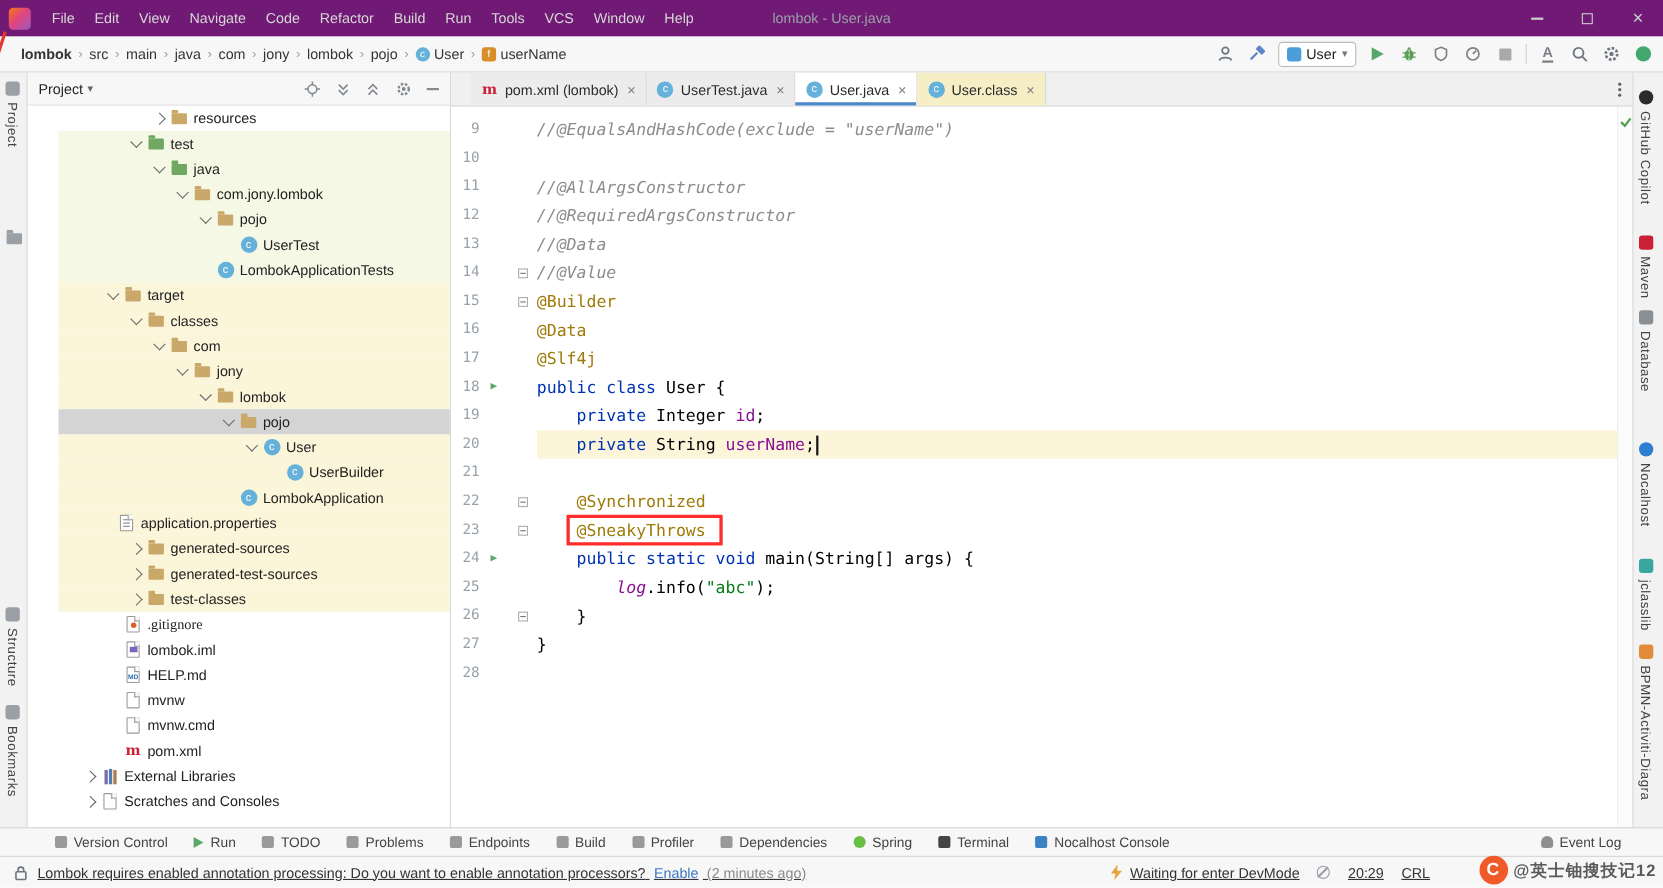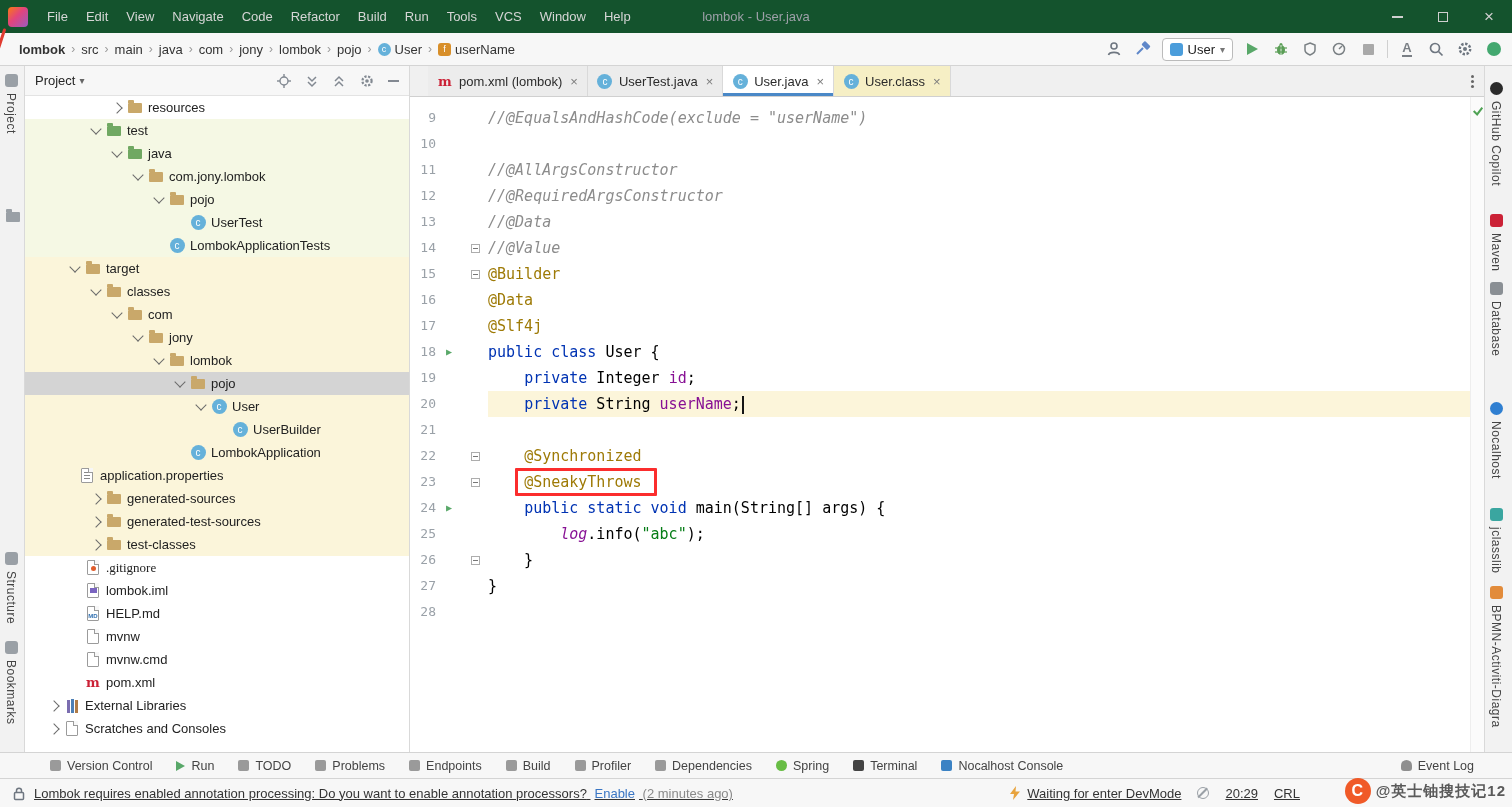--- a/index.html
+++ b/index.html
@@ -1,21 +1,21 @@
 <!DOCTYPE html>
 <html><head>
 <meta charset="utf-8">
 <style>
   * { margin:0; padding:0; box-sizing:border-box; }
   html,body { width:1512px; height:807px; overflow:hidden; background:#fff;
     font-family:"Liberation Sans", sans-serif; }
   .app { position:relative; width:1512px; height:807px; display:flex; flex-direction:column; }
 
   
-  .titlebar { flex:0 0 33px; background:#14532d; display:flex; align-items:center;
+  .titlebar { flex:0 0 33px; background:#701a75; display:flex; align-items:center;
     color:#d6d6d6; font-size:13px; position:relative; }
   .logo { width:20px; height:20px; border-radius:4px; margin:0 10px 0 8px;
     background:linear-gradient(135deg,#f97a12,#e2447d 45%,#9a5cc0); }
   .menus { display:flex; }
   .menus .menu-item { padding:0 9px; cursor:default; }
   .win-title { position:absolute; left:50%; transform:translateX(-50%); color:#9da0a8; }
   .win-controls { margin-left:auto; display:flex; }
   .wc { width:46px; height:33px; display:flex; align-items:center; justify-content:center; color:#cfcfcf; }
   .wc-min-bar { width:11px; height:2px; background:#cfcfcf; }
   .wc-max-box { width:10px; height:10px; border:1.5px solid #cfcfcf; }
@@ -67,21 +67,21 @@
   
   .project-panel { flex:0 0 385px; border-right:1px solid #d9d9d9; display:flex;
     flex-direction:column; background:#fff; min-height:0; }
   .pp-header { flex:0 0 30px; display:flex; align-items:center; padding:0 10px;
     font-size:13px; color:#262626; background:#f7f7f7; border-bottom:1px solid #e3e3e3; }
   .pp-title-wrap { display:flex; align-items:center; gap:4px; }
   .pp-caret { color:#666; font-size:10px; }
   .pp-icons { margin-left:auto; display:flex; align-items:center; gap:13px; }
   .pp-icons svg, .pp-icons .hide-bar { opacity:.85; }
   .hide-bar { width:11px; height:2px; background:#6e7680; }
-  .tree { flex:1; overflow:hidden; }
+  .tree { flex:1; overflow:hidden;margin-left:28px; }
   .trow { height:23px; display:flex; align-items:center; font-size:13px; color:#222; white-space:nowrap; }
   .bg-test { background:#f5f8e4; }
   .bg-out { background:#fbf5da; }
   .trow.selected { background:#d4d4d4 !important; }
   .chev { flex:0 0 8px; width:8px; height:8px; margin-right:6px;
     border-right:1.6px solid #6b6b6b; border-bottom:1.6px solid #6b6b6b; }
   .chev.c { transform:rotate(-45deg); }
   .chev.e { transform:rotate(45deg); margin-top:-3px; }
   .chev.none { visibility:hidden; }
   .ticon { flex:0 0 16px; width:16px; height:16px; margin-right:5px;

